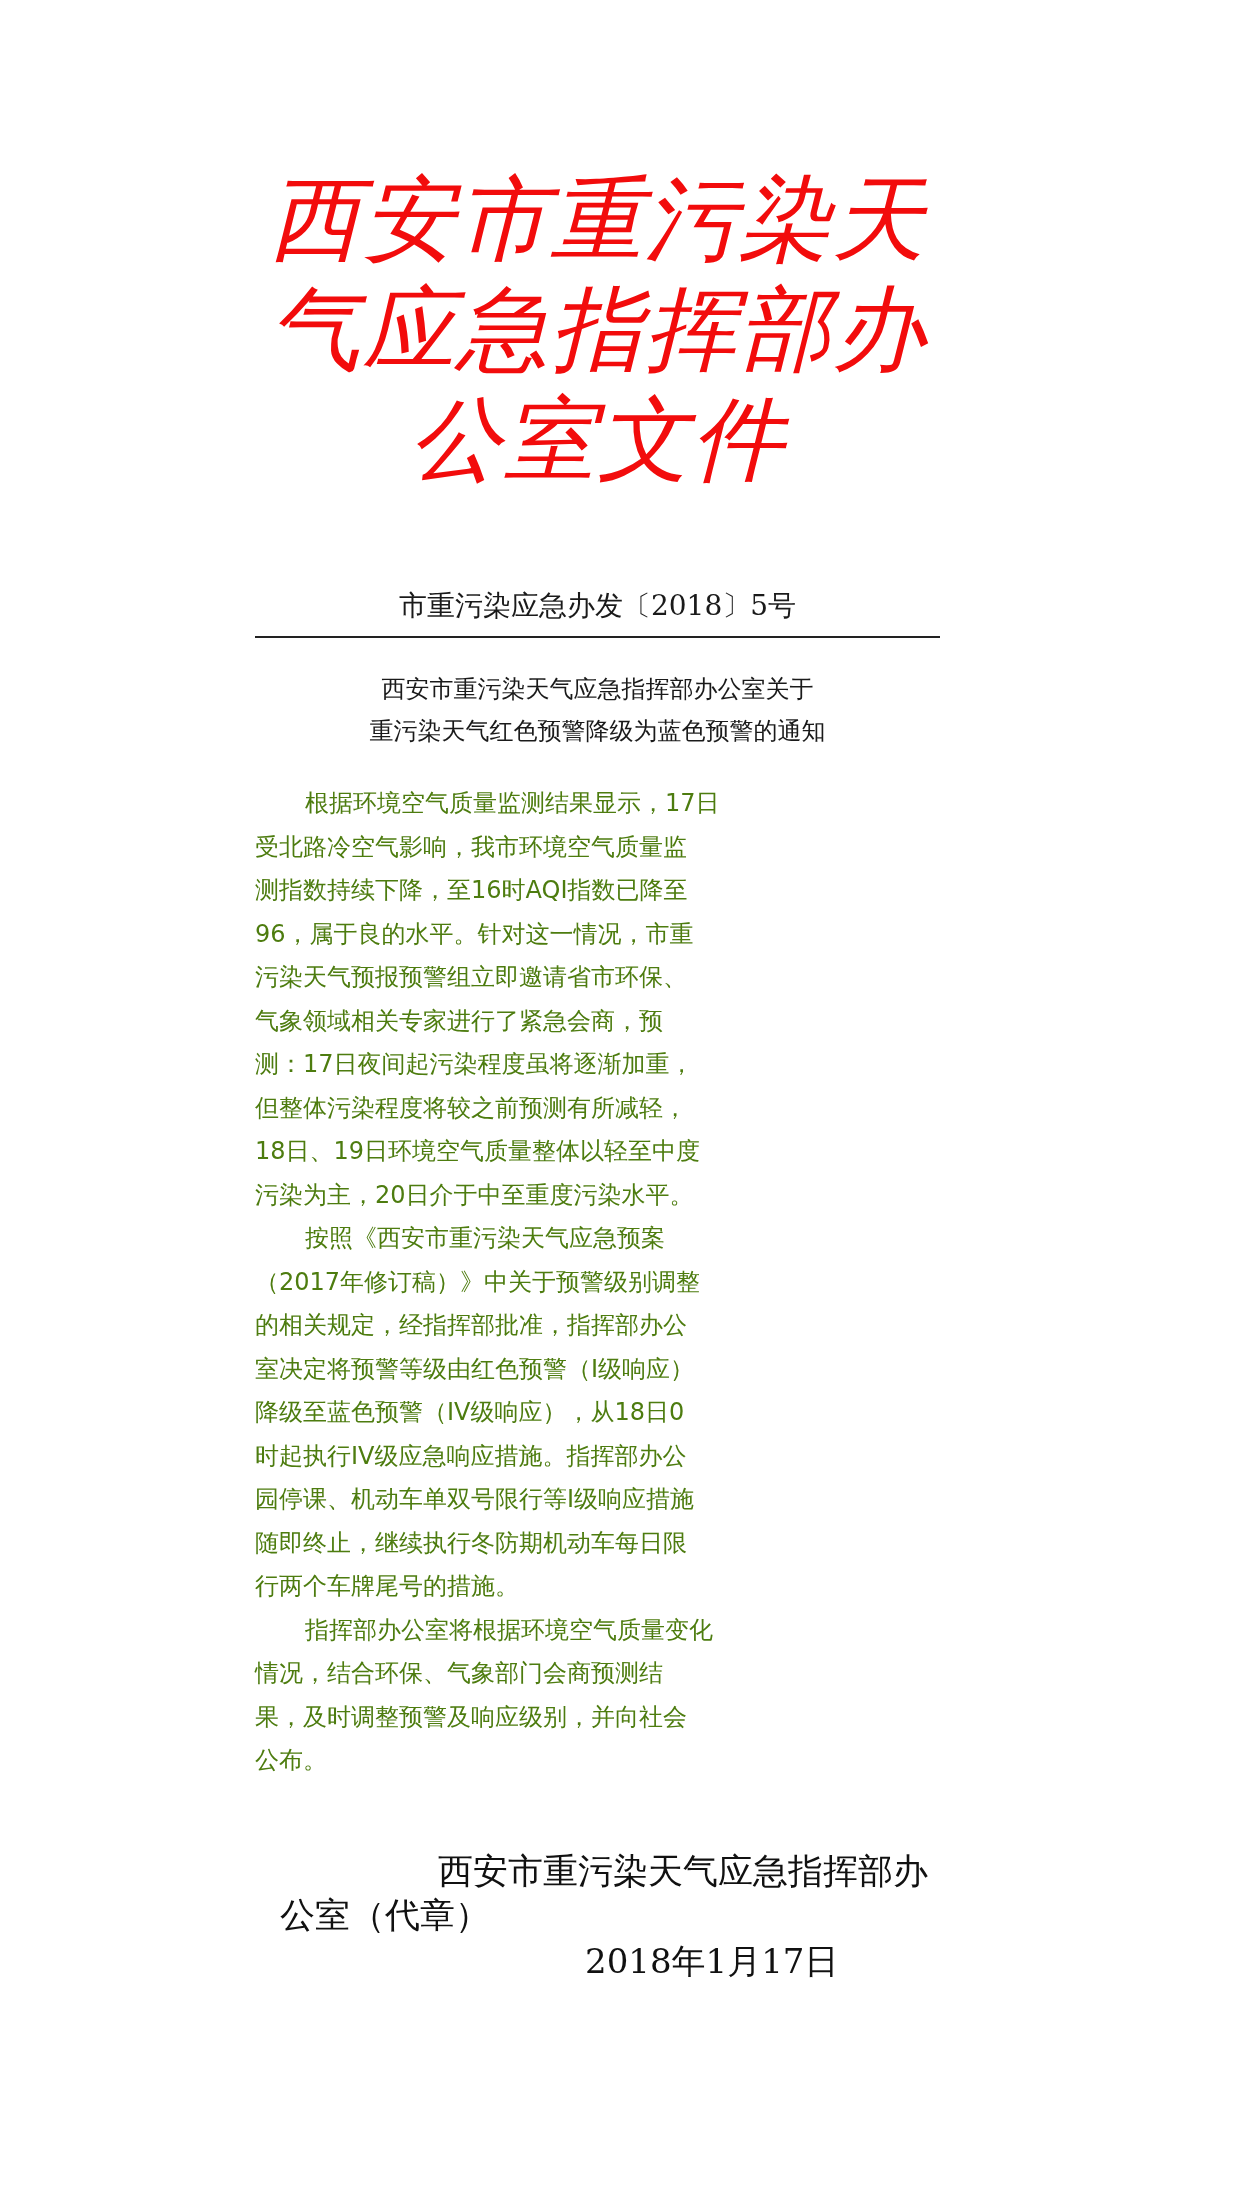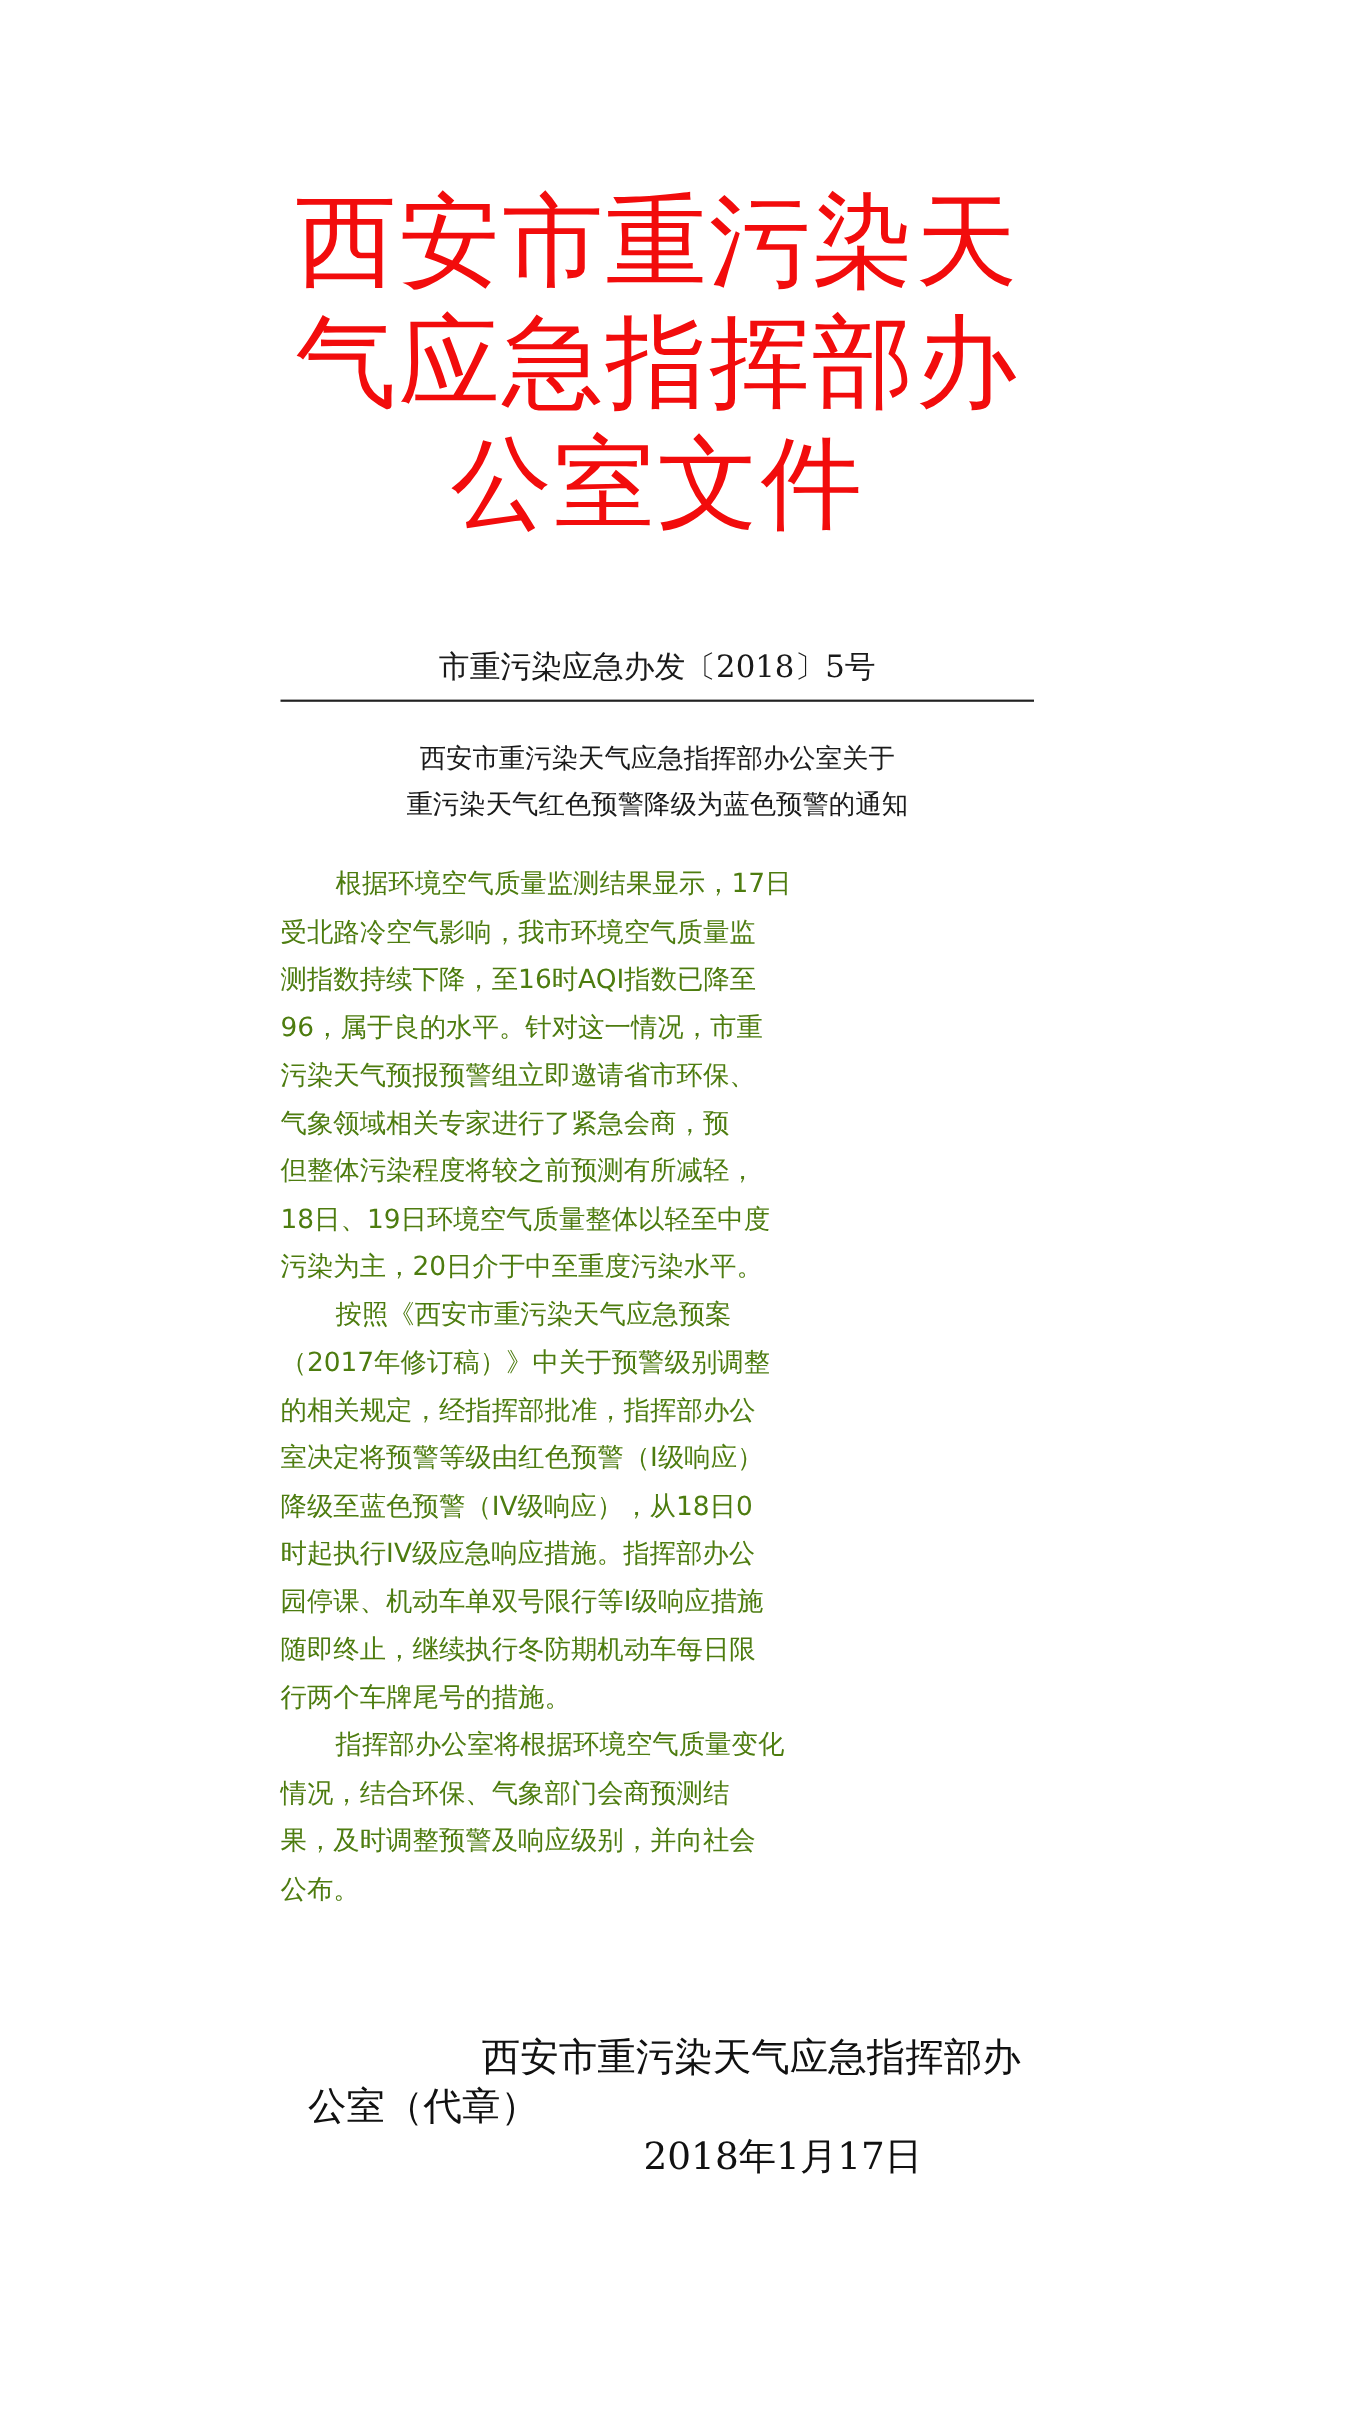--- a/index.html
+++ b/index.html
@@ -27,21 +27,21 @@
       left: 255px;
       width: 685px;
       top: 165px;
       text-align: center;
       color: #f20c0c;
       font-family: "DejaVu Sans", sans-serif;
       font-size: 92px;
       line-height: 110px;
       letter-spacing: 2px;
     }
-    .red-header span { display: block; white-space: nowrap; }
+    .red-header span { display: block; white-space: nowrap; font-style: italic; }
     .doc-number {
       position: absolute;
       left: 255px;
       width: 685px;
       top: 590px;
       text-align: center;
       font-family: "DejaVu Serif", "Liberation Serif", serif;
       font-size: 28px;
       line-height: 32px;
       color: #1a1a1a;
@@ -123,20 +123,21 @@
     <span>重污染天气红色预警降级为蓝色预警的通知</span>
   </div>
 
   <div class="body-text">
     <span class="line indent">根据环境空气质量监测结果显示，17日</span>
     <span class="line">受北路冷空气影响，我市环境空气质量监</span>
     <span class="line">测指数持续下降，至16时AQI指数已降至</span>
     <span class="line">96，属于良的水平。针对这一情况，市重</span>
     <span class="line">污染天气预报预警组立即邀请省市环保、</span>
     <span class="line">气象领域相关专家进行了紧急会商，预</span>
+    <span class="line">测：17日夜间起污染程度虽将逐渐加重，</span>
     <span class="line">但整体污染程度将较之前预测有所减轻，</span>
     <span class="line">18日、19日环境空气质量整体以轻至中度</span>
     <span class="line">污染为主，20日介于中至重度污染水平。</span>
     <span class="line indent">按照《西安市重污染天气应急预案</span>
     <span class="line">（2017年修订稿）》中关于预警级别调整</span>
     <span class="line">的相关规定，经指挥部批准，指挥部办公</span>
     <span class="line">室决定将预警等级由红色预警（I级响应）</span>
     <span class="line">降级至蓝色预警（IV级响应），从18日0</span>
     <span class="line">时起执行IV级应急响应措施。指挥部办公</span>
     <span class="line">园停课、机动车单双号限行等I级响应措施</span>

